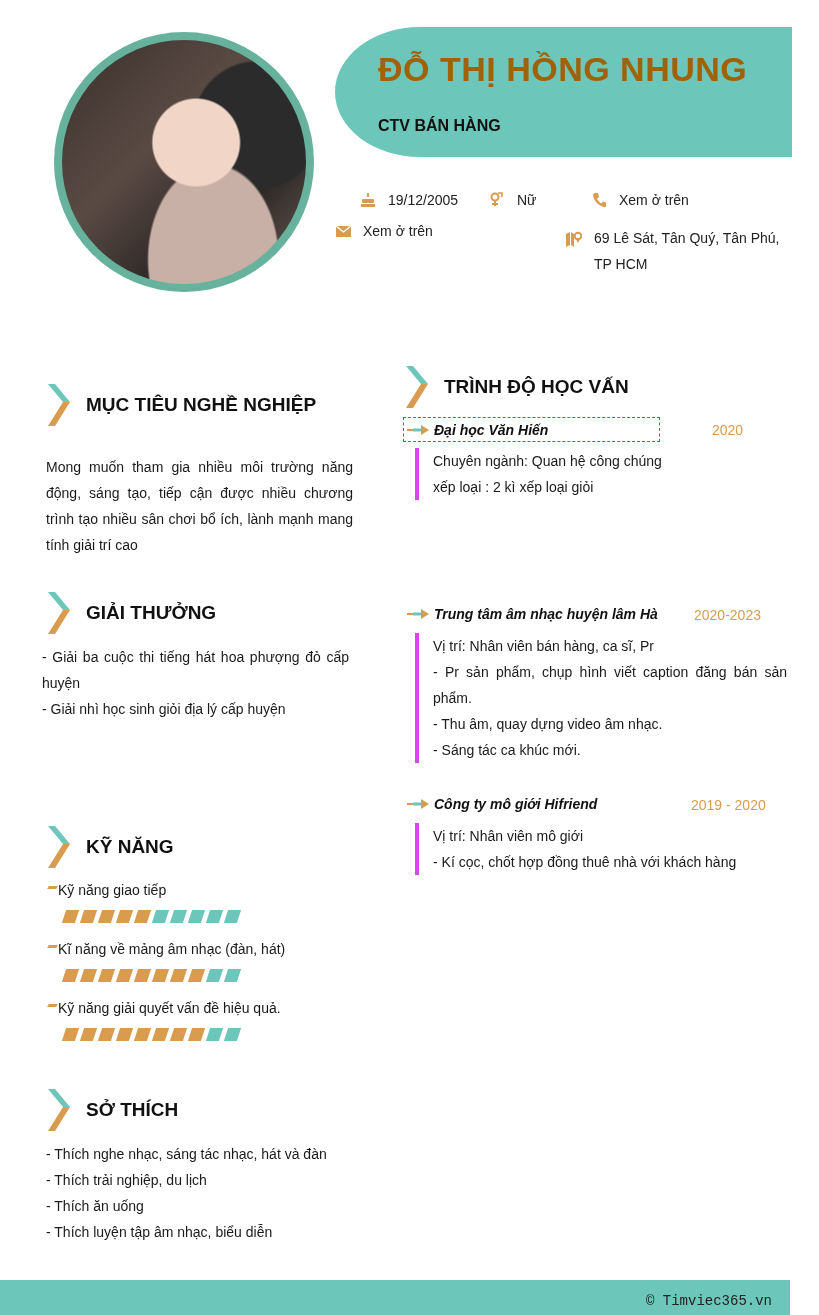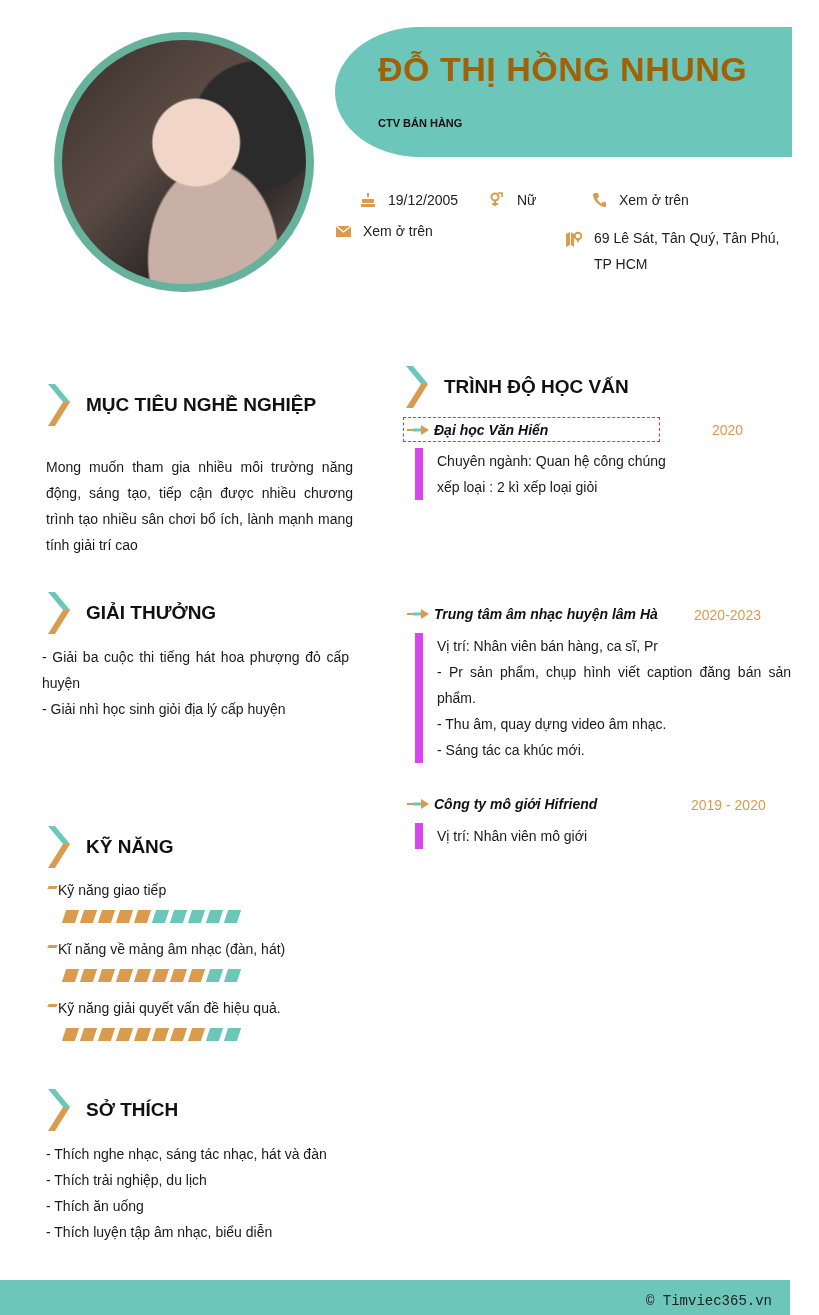--- a/index.html
+++ b/index.html
@@ -4,21 +4,21 @@
 <style>
   html, body { margin:0; padding:0; }
   body { width:819px; height:1315px; position:relative; background:#ffffff; overflow:hidden;
          font-family:"Liberation Sans", "DejaVu Sans", sans-serif; color:#1a1a1a; }
   .abs { position:absolute; }
 
   
   .header-band { left:335px; top:27px; width:457px; height:130px; background:#6cc6b9;
                  border-radius:85px 0 0 85px / 65px 0 0 65px; }
   .name { left:378px; top:50px; font-size:34px; font-weight:bold; color:#a16207; letter-spacing:0.5px; white-space:nowrap; }
-  .position { left:378px; top:117px; font-size:11px; font-weight:bold; color:#111; white-space:nowrap; }
+  .position { left:378px; top:117px; font-size:16px; font-weight:bold; color:#111; white-space:nowrap; }
 
   
   .avatar { left:54px; top:32px; width:260px; height:260px; border-radius:50%; background:#66b29c; }
   .avatar-inner { position:absolute; left:8px; top:8px; width:244px; height:244px; border-radius:50%; overflow:hidden;
                   background: radial-gradient(circle at 55% 42%, #f1d6c8 0 22%, transparent 23%),
                               radial-gradient(ellipse at 62% 90%, #c9b0a6 0 30%, transparent 31%),
                               radial-gradient(circle at 80% 35%, #2b2b2b 0 25%, transparent 26%),
                               linear-gradient(135deg, #3a302c 0%, #5a4a44 40%, #2a2624 70%, #6d5e58 100%); }
 
   
@@ -29,21 +29,21 @@
   .sec-icon { width:26px; height:42px; margin-right:14px; }
   .sec-title { font-size:19px; font-weight:bold; color:#111; white-space:nowrap; }
 
   .para { font-size:14px; line-height:26px; color:#1a1a1a; text-align:justify; }
 
   
   .tl-head { display:flex; align-items:center; font-size:14px; }
   .tl-arrow { width:22px; height:10px; margin-right:5px; }
   .tl-title { font-weight:bold; color:#111; white-space:nowrap;font-style:italic; }
   .tl-date { color:#d99b4e; font-size:14px; white-space:nowrap; }
-  .tl-body { border-left:8px solid #d946ef; padding-left:14px; font-size:14px; line-height:26px; color:#1a1a1a; }
+  .tl-body { border-left:4px solid #d946ef; padding-left:14px; font-size:14px; line-height:26px; color:#1a1a1a; }
   .dashed { outline:1px dashed #d63a3a; }
 
   
   .skill-label { font-size:14px; color:#1a1a1a; white-space:nowrap; display:flex; align-items:flex-start; }
   .skill-tick { display:inline-block; width:9px; height:3px; background:#d99b4e; margin-top:4px; margin-right:1px; transform:skewX(-30deg); }
   .skill-bar { display:flex; gap:5px; }
   .seg { width:13px; height:13px; transform:skewX(-18deg); }
   .seg.on { background:#d99b4e; }
   .seg.off { background:#6cc6b9; }
 
@@ -246,16 +246,17 @@
   <svg class="tl-arrow" viewBox="0 0 22 10">
       <rect x="0" y="4" width="6" height="2" fill="#d99b4e"></rect>
       <rect x="6" y="3.5" width="9" height="3" fill="#6cc6b9"></rect>
       <path d="M14 0 L22 5 L14 10 Z" fill="#d99b4e"></path>
     </svg>
   <span class="tl-title">Công ty mô giới Hifriend</span>
 </div>
 <div class="abs tl-date" style="left:691px; top:797px;">2019 - 2020</div>
 <div class="abs tl-body" style="left:415px; top:823px; width:354px;">
   <div>Vị trí: Nhân viên mô giới</div>
+  <div>- Kí cọc, chốt hợp đồng thuê nhà với khách hàng</div>
 </div>
 
 <div class="abs footer-band"></div>
 <div class="abs footer-text">© Timviec365.vn</div>
 
 </body></html>

